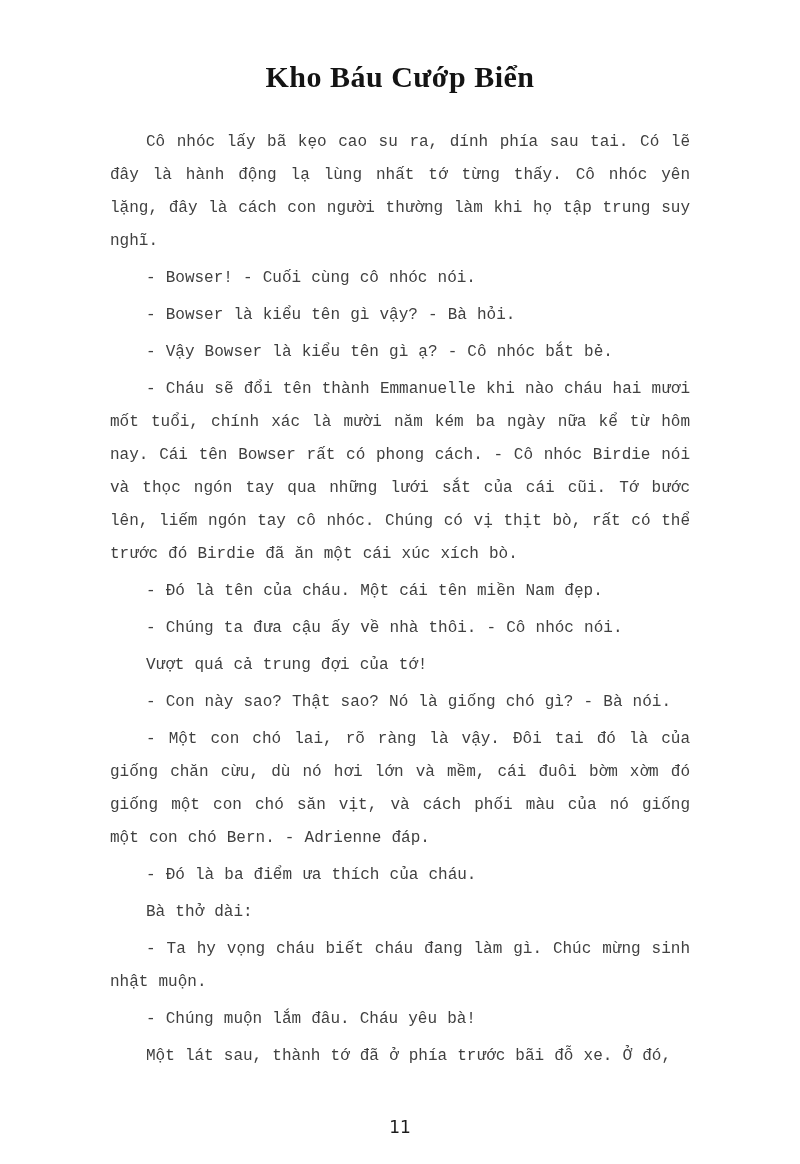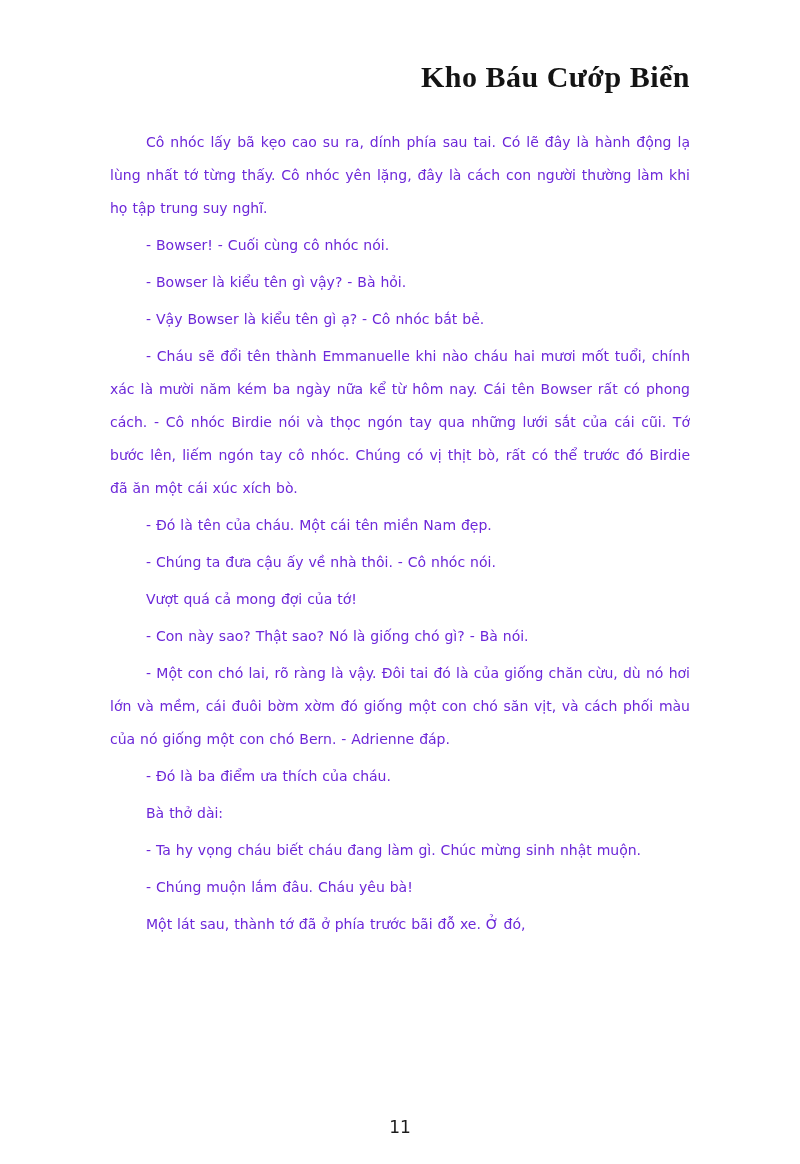--- a/index.html
+++ b/index.html
@@ -17,35 +17,36 @@
   .book-page {
     position: relative;
     box-sizing: border-box;
     width: 800px;
     height: 1164px;
     padding: 60px 110px 0 110px;
     background: #ffffff;
   }
   .page-title {
     margin: 0 0 32px 0;
-    text-align: right;
+    text-align: center;
     font-family: "Liberation Serif", "DejaVu Serif", serif;
     font-weight: 600;
     font-size: 30px;
     letter-spacing: 0.5px;
     color: #141414;
   }
   .body-text p {
     margin: 0 0 4px 0;
-    font-size: 14px;
+    font-size: 16px;
     line-height: 33px;
     text-align: justify;
     text-indent: 36px;
-    color: #6d28d9;
+    color: #404040;
     word-spacing: 0.5px;
+    font-family: Liberation Mono, monospace;
   }
   .page-number {
     position: absolute;
     left: 0;
     bottom: 27px;
     width: 800px;
     text-align: center;
     font-size: 17px;
     color: #1b1b1b;
   }
@@ -57,21 +58,21 @@
   <h1 class="page-title">Kho Báu Cướp Biển</h1>
 
   <div class="body-text">
     <p>Cô nhóc lấy bã kẹo cao su ra, dính phía sau tai. Có lẽ đây là hành động lạ lùng nhất tớ từng thấy. Cô nhóc yên lặng, đây là cách con người thường làm khi họ tập trung suy nghĩ.</p>
     <p>- Bowser! - Cuối cùng cô nhóc nói.</p>
     <p>- Bowser là kiểu tên gì vậy? - Bà hỏi.</p>
     <p>- Vậy Bowser là kiểu tên gì ạ? - Cô nhóc bắt bẻ.</p>
     <p>- Cháu sẽ đổi tên thành Emmanuelle khi nào cháu hai mươi mốt tuổi, chính xác là mười năm kém ba ngày nữa kể từ hôm nay. Cái tên Bowser rất có phong cách. - Cô nhóc Birdie nói và thọc ngón tay qua những lưới sắt của cái cũi. Tớ bước lên, liếm ngón tay cô nhóc. Chúng có vị thịt bò, rất có thể trước đó Birdie đã ăn một cái xúc xích bò.</p>
     <p>- Đó là tên của cháu. Một cái tên miền Nam đẹp.</p>
     <p>- Chúng ta đưa cậu ấy về nhà thôi. - Cô nhóc nói.</p>
-    <p>Vượt quá cả mong đợi của tớ!</p>
+    <p>Vượt quá cả trung đợi của tớ!</p>
     <p>- Con này sao? Thật sao? Nó là giống chó gì? - Bà nói.</p>
     <p>- Một con chó lai, rõ ràng là vậy. Đôi tai đó là của giống chăn cừu, dù nó hơi lớn và mềm, cái đuôi bờm xờm đó giống một con chó săn vịt, và cách phối màu của nó giống một con chó Bern. - Adrienne đáp.</p>
     <p>- Đó là ba điểm ưa thích của cháu.</p>
     <p>Bà thở dài:</p>
     <p>- Ta hy vọng cháu biết cháu đang làm gì. Chúc mừng sinh nhật muộn.</p>
     <p>- Chúng muộn lắm đâu. Cháu yêu bà!</p>
     <p>Một lát sau, thành tớ đã ở phía trước bãi đỗ xe. Ở đó,</p>
   </div>
 
   <div class="page-number">11</div>

